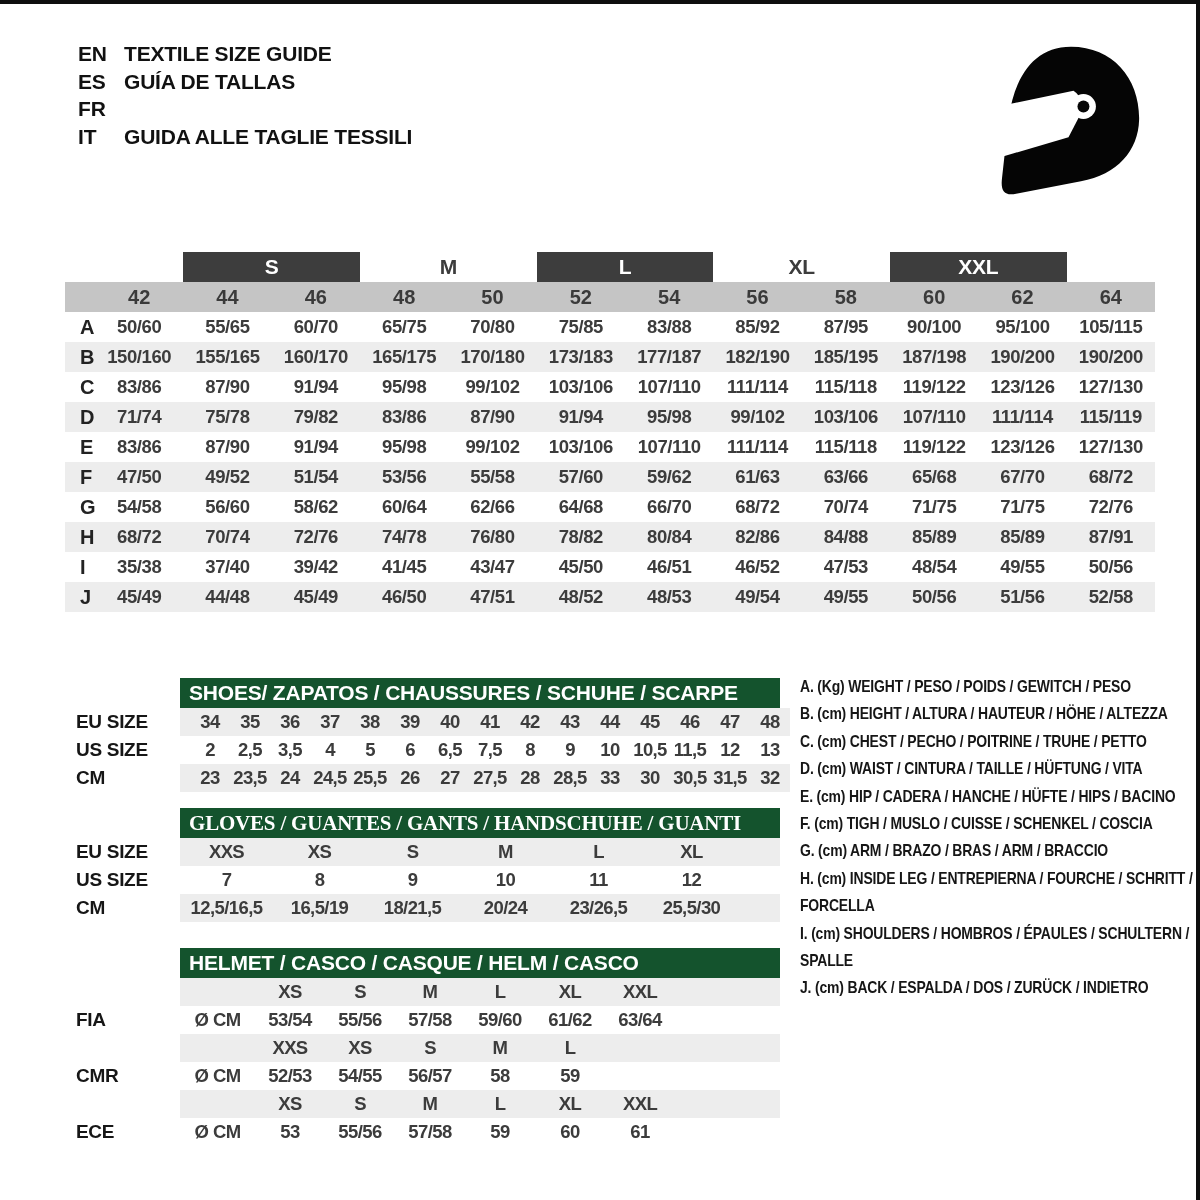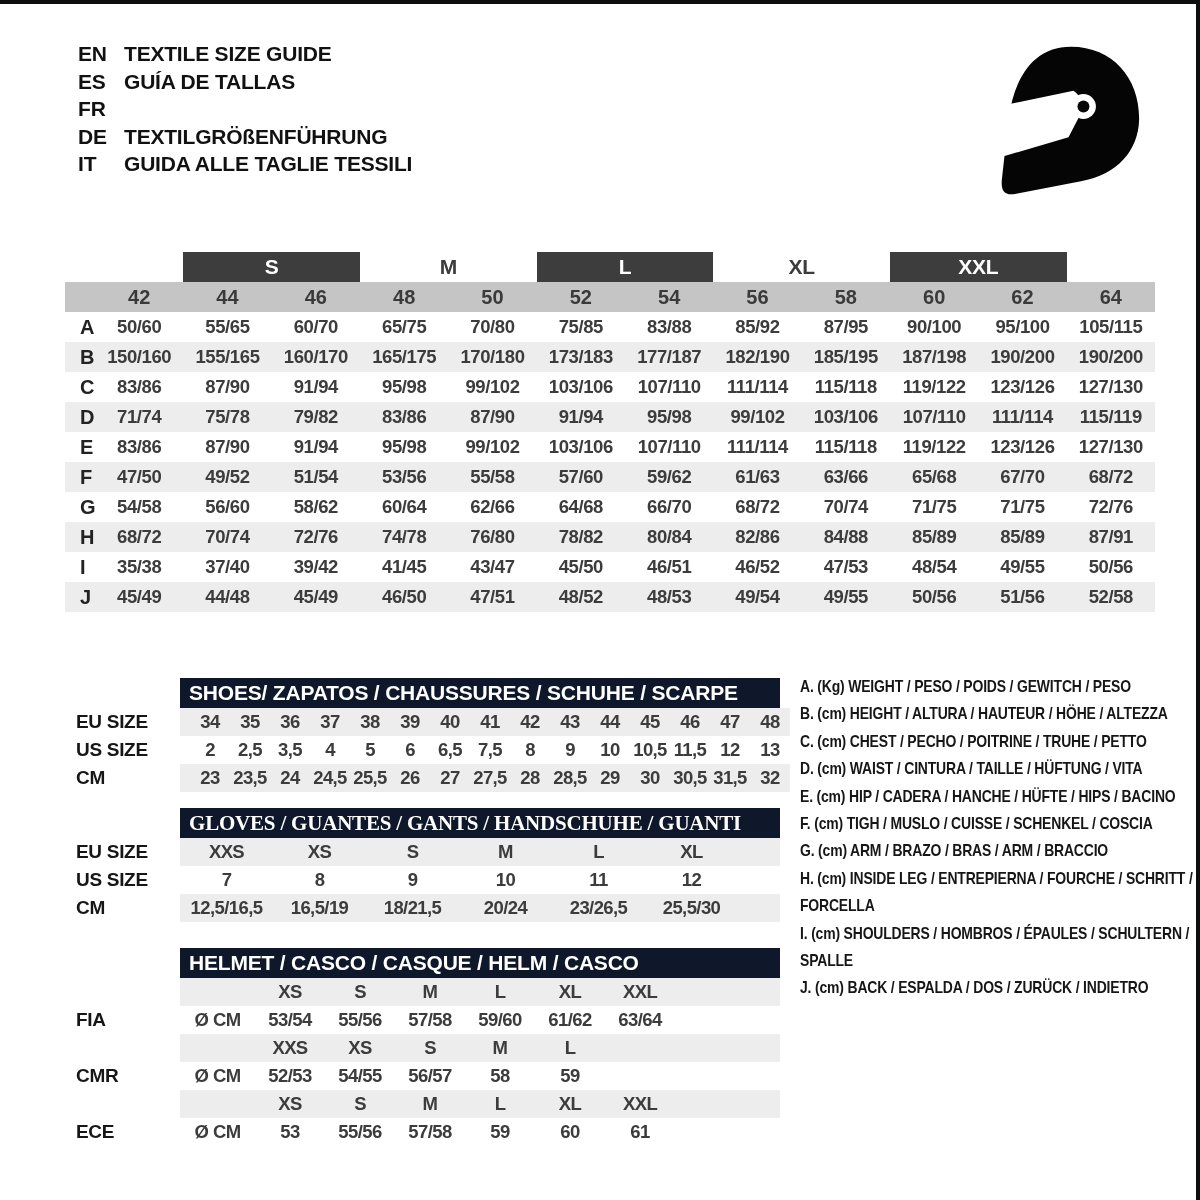--- a/index.html
+++ b/index.html
@@ -36,21 +36,21 @@
   .num-row { height:30px; background:#c5c5c5; }
   .num-cell { text-align:center; font-weight:bold; font-size:20px; line-height:30px; color:#3a3a3a; }
   .trow { height:30px; }
   .trow.alt { background:#ededed; }
   .letter-cell { font-weight:bold; font-size:20px; line-height:30px; color:#222; padding-left:15px; }
   .val-cell { text-align:center; font-weight:bold; font-size:18.5px; line-height:30px; color:#3c3c3c; letter-spacing:-0.4px; white-space:nowrap; }
 
   
   .bar {
     position:absolute; left:180px; width:600px; height:30px;
-    background:#0f172a; color:#ffffff;
+    background:#14532d; color:#ffffff;
     font-weight:bold; font-size:21px; line-height:30px;
     padding-left:9px; box-sizing:border-box; letter-spacing:-0.2px;
     white-space:nowrap;
   }
 
   
   .srow { position:absolute; left:180px; width:600px; height:28px; display:grid; }
   .srow.gray { background:#ededed; }
   .g15 { grid-template-columns:repeat(15,1fr);padding-left:10px; }
   .g6  { grid-template-columns:repeat(6,93px) 1fr; }
@@ -76,24 +76,20 @@
   <div class="lang-row">
     <span class="lang-code">EN</span>
     <span class="lang-label">TEXTILE SIZE GUIDE</span>
   </div>
   <div class="lang-row">
     <span class="lang-code">ES</span>
     <span class="lang-label">GUÍA DE TALLAS</span>
   </div>
   <div class="lang-row">
     <span class="lang-code">FR</span>
-  </div>
-  <div class="lang-row">
-    <span class="lang-code">DE</span>
-    <span class="lang-label">TEXTILGRÖßENFÜHRUNG</span>
   </div>
   <div class="lang-row">
     <span class="lang-code">IT</span>
     <span class="lang-label">GUIDA ALLE TAGLIE TESSILI</span>
   </div>
 </div>
 
 <svg class="helmet-svg" viewBox="0 0 200 195" aria-hidden="true">
   <path fill="#050505" d="M106 8 C 60 8 38 46 31 94 L 23 166 C 21 182 26 188 40 185 L 118 170 C 162 162 187 133 188 96 C 189 47 157 8 106 8 Z"></path>
   <path fill="#ffffff" d="M18 80 L 109 61 Q 124 70 115 94 L 103 117 L 18 142 Z"></path>
@@ -321,21 +317,21 @@
     <div class="scell">23</div>
     <div class="scell">23,5</div>
     <div class="scell">24</div>
     <div class="scell">24,5</div>
     <div class="scell">25,5</div>
     <div class="scell">26</div>
     <div class="scell">27</div>
     <div class="scell">27,5</div>
     <div class="scell">28</div>
     <div class="scell">28,5</div>
-    <div class="scell">29</div>
+    <div class="scell">33</div>
     <div class="scell">30</div>
     <div class="scell">30,5</div>
     <div class="scell">31,5</div>
     <div class="scell">32</div>
   </div>
 
 <div class="bar" style="top:808px;font-family:Liberation Serif, serif;">GLOVES / GUANTES / GANTS / HANDSCHUHE / GUANTI</div>
 <div class="side-label" style="top:838px;">EU SIZE</div>
 <div class="side-label" style="top:866px;">US SIZE</div>
 <div class="side-label" style="top:894px;">CM</div>

